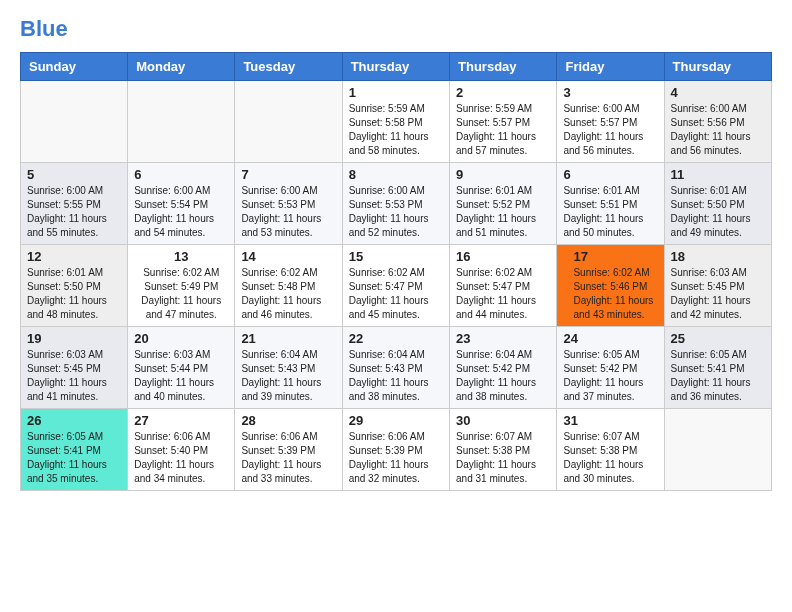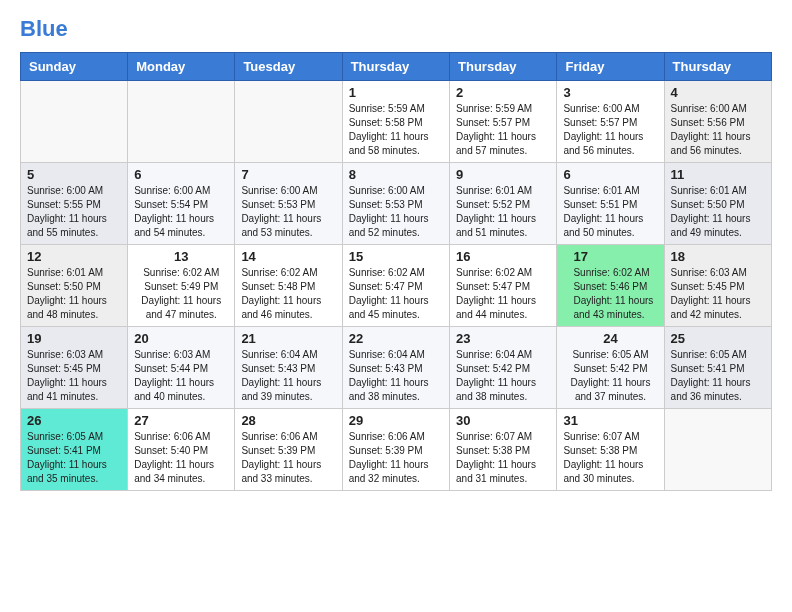--- a/index.html
+++ b/index.html
@@ -214,21 +214,21 @@
 Daylight: 11 hours
 and 45 minutes.</div>
         </td>
         <td style="background-color: rgb(255, 255, 255);">
           <span class="day-num">16</span>
           <div class="day-info" style="white-space: pre-line;">Sunrise: 6:02 AM
 Sunset: 5:47 PM
 Daylight: 11 hours
 and 44 minutes.</div>
         </td>
-        <td style="background-color: #86efac; padding-left: 16px;">
+        <td style="background-color: #f97316; padding-left: 16px;">
           <span class="day-num">17</span>
           <div class="day-info" style="white-space: pre-line;">Sunrise: 6:02 AM
 Sunset: 5:46 PM
 Daylight: 11 hours
 and 43 minutes.</div>
         </td>
         <td style="background-color: rgb(238, 238, 238);">
           <span class="day-num">18</span>
           <div class="day-info" style="white-space: pre-line;">Sunrise: 6:03 AM
 Sunset: 5:45 PM
@@ -265,21 +265,21 @@
 Daylight: 11 hours
 and 38 minutes.</div>
         </td>
         <td style="background-color: rgb(245, 247, 250);">
           <span class="day-num">23</span>
           <div class="day-info" style="white-space: pre-line;">Sunrise: 6:04 AM
 Sunset: 5:42 PM
 Daylight: 11 hours
 and 38 minutes.</div>
         </td>
-        <td style="background-color: rgb(245, 247, 250); text-align: center;">
+        <td style="background-color: rgb(245, 247, 250);">
           <span class="day-num">24</span>
           <div class="day-info" style="white-space: pre-line;">Sunrise: 6:05 AM
 Sunset: 5:42 PM
 Daylight: 11 hours
 and 37 minutes.</div>
         </td>
         <td style="background-color: rgb(232, 234, 240);">
           <span class="day-num">25</span>
           <div class="day-info" style="white-space: pre-line;">Sunrise: 6:05 AM
 Sunset: 5:41 PM

